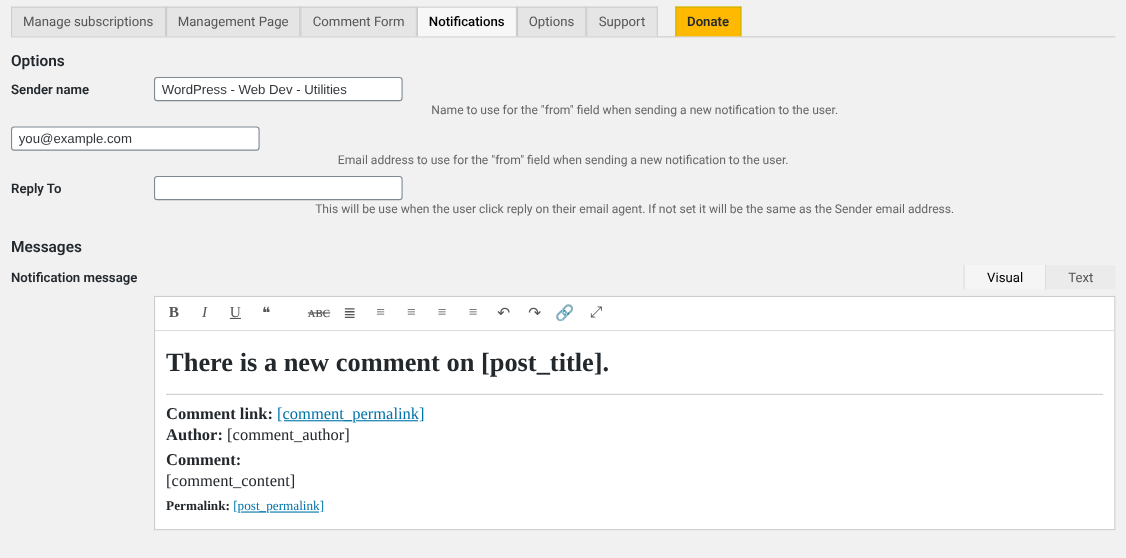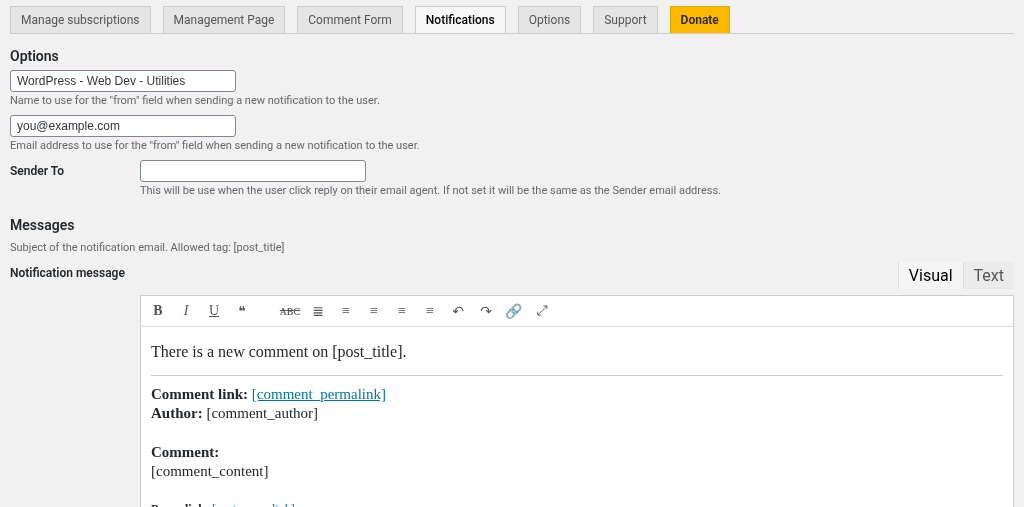--- a/index.html
+++ b/index.html
@@ -8,36 +8,36 @@
   font-size: 13px;
   color: #444;
   background: #f1f1f1;
   width: 1024px;
   height: 507px;
   overflow: hidden;
 }
 .page { padding: 0 10px 10px 10px; }
 .tabs {
   display: flex;
-  gap: 12px;
+  gap: 0;
   margin-top: 6px;
   border-bottom: 1px solid #ccc;
   padding-bottom: 0;
 }
 .tab {
   background: #e5e5e5;
   border: 1px solid #ccc;
   border-bottom: none;
   padding: 6px 10px;
   font-size: 12px;
   color: #555;
   cursor: pointer;
 }
 .tab.active { background: #f7f7f7; color: #000; font-weight: 500; text-align: right; }
-.tab.donate { background: #ffb900; color: #23282d; font-weight: 600; border-color: #ccb100; }
+.tab.donate { background: #ffb900; color: #23282d; font-weight: 600; border-color: #ccb100; margin-left: 16px; }
 .section-title {
   font-size: 14px;
   font-weight: 600;
   color: #23282d;
   margin: 14px 0 6px 0;
 }
 .row { display: flex; align-items: flex-start; margin-bottom: 2px; }
 .row .label {
   width: 130px;
   flex-shrink: 0;
@@ -49,30 +49,30 @@
 .row .field { flex: 1; }
 .row input[type=text] {
   width: 226px;
   padding: 3px 6px;
   border: 1px solid #7e8993;
   border-radius: 3px;
   background: #fff;
   font-size: 12px;
   color: #32373c;
 }
-.help { font-size: 11px; color: #666; margin-top: 2px; margin-bottom: 6px; }
+.help { font-size: 11px; color: #666; margin-top: 2px; margin-bottom: 6px; text-align: center; }
 .editor-wrap {
   border: 1px solid #ccc;
   background: #fff;
   margin-top: 6px;
 }
 .ed-tabs { display: flex; justify-content: flex-end; background: #f5f5f5; border-bottom: 1px solid #ddd; }
 .ed-tab {
-  padding: 4px 10px;
-  font-size: 16px;
+  padding: 4px 20px;
+  font-size: 12px;
   color: #555;
   cursor: pointer;
   border-left: 1px solid #ddd;
   background: #ebebeb;
 }
 .ed-tab.active { background: #f5f5f5; color: #000; }
 .toolbar {
   display: flex;
   gap: 10px;
   padding: 6px 8px;
@@ -89,74 +89,74 @@
   cursor: pointer;
   font-size: 14px;
   font-family: Georgia, serif;
 }
 .editor-body {
   padding: 16px 10px 10px 10px;
   min-height: 180px;
   font-family: Georgia, "Times New Roman", serif;
 }
 .editor-body h2 {
-  font-size: 16px;
-  font-weight: normal;
+  font-size: 24px;
+  font-weight: bold;
   color: #23282d;
   margin-bottom: 14px;
 }
 .editor-body hr { border: none; border-top: 1px solid #ccc; margin-bottom: 10px; }
 .editor-body p { font-size: 15px; color: #23282d; margin-bottom: 2px; }
-.editor-body .spaced { margin-top: 22px; }
+.editor-body .spaced { margin-top: 6px; }
 .editor-body a { color: #0073aa; text-decoration: underline; }
 </style>
 </head>
 <body>
 
 <div class="page">
 
   <div class="tabs">
     <div class="tab">Manage subscriptions</div>
     <div class="tab">Management Page</div>
     <div class="tab">Comment Form</div>
     <div class="tab active">Notifications</div>
     <div class="tab">Options</div>
     <div class="tab">Support</div>
     <div class="tab donate">Donate</div>
   </div>
 
   <div class="section-title">Options</div>
 
   <div class="row">
+    <div class="label">Sender name</div>
     <div class="field">
       <input type="text" value="WordPress - Web Dev - Utilities" style="">
       <div class="help">Name to use for the "from" field when sending a new notification to the user.</div>
     </div>
   </div>
 
   <div class="row">
     <div class="field">
       <input type="text" value="you@example.com" style="">
       <div class="help">Email address to use for the "from" field when sending a new notification to the user.</div>
     </div>
   </div>
 
   <div class="row">
-    <div class="label">Sender To</div>
+    <div class="label">Reply To</div>
     <div class="field">
       <input type="text" value="" style="">
       <div class="help">This will be use when the user click reply on their email agent. If not set it will be the same as the Sender email address.</div>
     </div>
   </div>
 
   <div class="section-title">Messages</div>
 
   <div class="row">
     <div class="field">
-      <div class="help">Subject of the notification email. Allowed tag: [post_title]</div>
     </div>
   </div>
 
   <div class="row">
     <div class="label">Notification message</div>
     <div class="field">
       <div class="ed-tabs" style="background:transparent;border:none;">
         <div class="ed-tab active">Visual</div>
         <div class="ed-tab">Text</div>
       </div>

